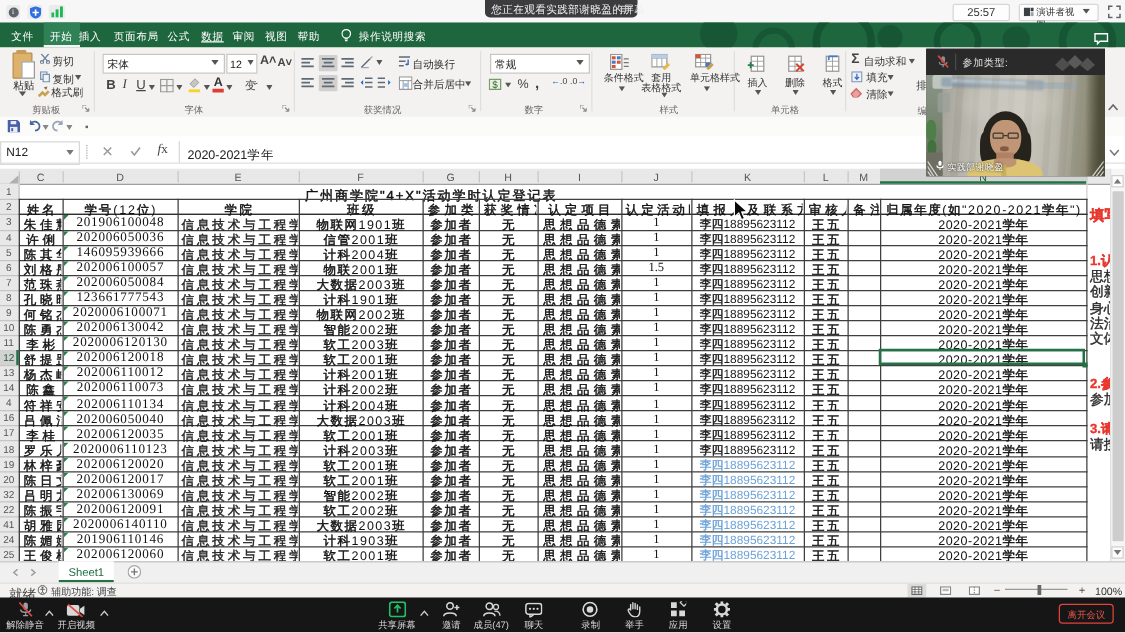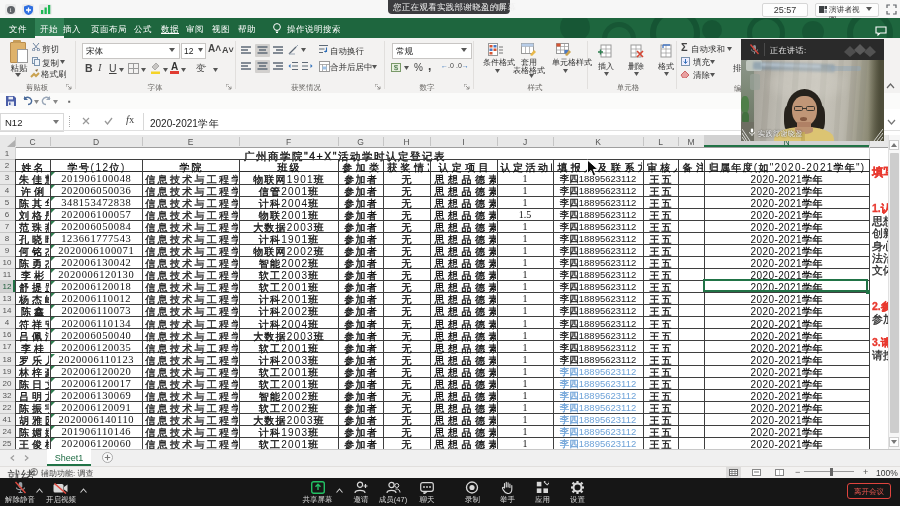--- a/index.html
+++ b/index.html
@@ -515,21 +515,21 @@
 <div class="cell ct" style="left:384px;top:184.7px;width:45px;font-size:10px;letter-spacing:0px;color:#111;font-family:'Liberation Sans',sans-serif;font-weight:normal;text-indent:0px;"><span style="-webkit-text-stroke:0.35px #111;">无</span></div>
 <div class="cell ct" style="left:431px;top:184.7px;width:65px;font-size:10px;letter-spacing:3.5px;color:#111;font-family:'Liberation Sans',sans-serif;font-weight:normal;text-indent:3.5px;"><span style="-webkit-text-stroke:0.35px #111;">思想品德素质</span></div>
 <div class="cell ct" style="left:498px;top:184.7px;width:54px;font-size:10px;letter-spacing:0px;color:#111;font-family:'Liberation Serif',serif;font-weight:normal;text-indent:0px;">1</div>
 <div class="cell ct" style="left:554px;top:184.7px;width:88px;font-size:9.5px;letter-spacing:0px;color:#1a1a1a;font-family:'Liberation Sans',sans-serif;font-weight:normal;text-indent:0px;"><span style="-webkit-text-stroke:0.35px #1a1a1a;">李四</span>18895623112</div>
 <div class="cell ct" style="left:644px;top:184.7px;width:33px;font-size:10px;letter-spacing:2px;color:#111;font-family:'Liberation Sans',sans-serif;font-weight:normal;text-indent:2px;"><span style="-webkit-text-stroke:0.35px #111;">王五</span></div>
 <div class="cell ct" style="left:705px;top:184.7px;width:163px;font-size:10px;letter-spacing:0.4px;color:#111;font-family:'Liberation Sans',sans-serif;font-weight:normal;text-indent:0.4px;">2020-2021<span style="-webkit-text-stroke:0.35px #111;">学年</span></div>
 <svg class="a" style="left:51px;top:184.5px;" width="4" height="4" viewBox="0 0 4 4">
       <path d="M0 0 H4 L0 4 Z" fill="#2e7d4f"></path>
     </svg>
 <div class="cell ct" style="left:16px;top:196.8px;width:33px;font-size:10px;letter-spacing:3px;color:#111;font-family:'Liberation Sans',sans-serif;font-weight:normal;text-indent:3px;"><span style="-webkit-text-stroke:0.35px #111;">陈其华</span></div>
-<div class="cell ct" style="left:51px;top:196.8px;width:90px;font-size:10.5px;letter-spacing:0.6px;color:#111;font-family:'Liberation Serif',serif;font-weight:normal;text-indent:0.6px;">348153472838</div>
+<div class="cell ct" style="left:51px;top:196.8px;width:90px;font-size:10.5px;letter-spacing:0.6px;color:#111;font-family:'Liberation Serif',serif;font-weight:normal;text-indent:0.6px;">146095939666</div>
 <div class="cell ct" style="left:143px;top:196.8px;width:95px;font-size:10px;letter-spacing:2.3px;color:#252525;font-family:'Liberation Sans',sans-serif;font-weight:normal;text-indent:2.3px;"><span style="-webkit-text-stroke:0.35px #252525;">信息技术与工程学院</span></div>
 <div class="cell ct" style="left:240px;top:196.8px;width:97px;font-size:10px;letter-spacing:1.2px;color:#111;font-family:'Liberation Sans',sans-serif;font-weight:normal;text-indent:1.2px;"><span style="-webkit-text-stroke:0.35px #111;">计科</span>2004<span style="-webkit-text-stroke:0.35px #111;">班</span></div>
 <div class="cell ct" style="left:339px;top:196.8px;width:43px;font-size:10px;letter-spacing:1.3px;color:#111;font-family:'Liberation Sans',sans-serif;font-weight:normal;text-indent:1.3px;"><span style="-webkit-text-stroke:0.35px #111;">参加者</span></div>
 <div class="cell ct" style="left:384px;top:196.8px;width:45px;font-size:10px;letter-spacing:0px;color:#111;font-family:'Liberation Sans',sans-serif;font-weight:normal;text-indent:0px;"><span style="-webkit-text-stroke:0.35px #111;">无</span></div>
 <div class="cell ct" style="left:431px;top:196.8px;width:65px;font-size:10px;letter-spacing:3.5px;color:#111;font-family:'Liberation Sans',sans-serif;font-weight:normal;text-indent:3.5px;"><span style="-webkit-text-stroke:0.35px #111;">思想品德素质</span></div>
 <div class="cell ct" style="left:498px;top:196.8px;width:54px;font-size:10px;letter-spacing:0px;color:#111;font-family:'Liberation Serif',serif;font-weight:normal;text-indent:0px;">1</div>
 <div class="cell ct" style="left:554px;top:196.8px;width:88px;font-size:9.5px;letter-spacing:0px;color:#1a1a1a;font-family:'Liberation Sans',sans-serif;font-weight:normal;text-indent:0px;"><span style="-webkit-text-stroke:0.35px #1a1a1a;">李四</span>18895623112</div>
 <div class="cell ct" style="left:644px;top:196.8px;width:33px;font-size:10px;letter-spacing:2px;color:#111;font-family:'Liberation Sans',sans-serif;font-weight:normal;text-indent:2px;"><span style="-webkit-text-stroke:0.35px #111;">王五</span></div>
 <div class="cell ct" style="left:705px;top:196.8px;width:163px;font-size:10px;letter-spacing:0.4px;color:#111;font-family:'Liberation Sans',sans-serif;font-weight:normal;text-indent:0.4px;">2020-2021<span style="-webkit-text-stroke:0.35px #111;">学年</span></div>
 <svg class="a" style="left:51px;top:196.6px;" width="4" height="4" viewBox="0 0 4 4">
@@ -845,21 +845,21 @@
 <svg class="a" style="left:24px;top:455px;" width="5" height="6" viewBox="0 0 5 6">
       <path d="M1 0.5 L4 3 L1 5.5" stroke="#9a9a9a" stroke-width="1.1" fill="none"></path>
     </svg>
 <div class="a" style="left:47px;top:449.4px;width:44px;height:14.6px;background:#fff;border-bottom:2px solid #217346;"></div>
 <div class="a ct" style="left:47px;top:452.5px;width:44px;font-size:9px;color:#1e6b43;">Sheet1</div>
 <svg class="a" style="left:102px;top:452px;" width="11" height="11" viewBox="0 0 11 11">
       <circle cx="5.5" cy="5.5" r="5" fill="#fafafa" stroke="#aaa"></circle>
       <path d="M5.5 2.8 V8.2 M2.8 5.5 H8.2" stroke="#777" stroke-width="1.1"></path>
     </svg>
 <div class="a" style="left:0;top:466px;width:900px;height:12px;background:#f3f2f1;border-top:1px solid #e1dfdd;"></div>
-<div class="a" style="left:7px;top:468px;font-size:14px;color:#444;">就绪</div>
+<div class="a" style="left:7px;top:468px;font-size:11px;color:#444;">就绪</div>
 <svg class="a" style="left:30px;top:468px;" width="8" height="8" viewBox="0 0 8 8">
       <circle cx="4" cy="4" r="3.5" fill="none" stroke="#555" stroke-width="0.8"></circle>
       <circle cx="4" cy="2.2" r="0.8" fill="#555"></circle>
       <path d="M2.2 3.5 H5.8 M4 3.5 V5.2 M4 5.2 L2.8 7 M4 5.2 L5.2 7" stroke="#555" stroke-width="0.7" fill="none"></path>
     </svg>
 <div class="a" style="left:41px;top:468px;font-size:8px;color:#444;">辅助功能: 调查</div>
 <div class="a" style="left:726px;top:466.5px;width:15px;height:11px;background:#dcdbda;"></div>
 <svg class="a" style="left:729px;top:469px;" width="9" height="7" viewBox="0 0 9 7">
       <rect x="0.5" y="0.5" width="8" height="6" fill="#fff" stroke="#666"></rect>
       <path d="M0.5 2.5 H8.5 M0.5 4.5 H8.5 M3 0.5 V6.5 M6 0.5 V6.5" stroke="#666" stroke-width="0.7"></path>
@@ -961,21 +961,21 @@
 <div class="a ct" style="left:847px;top:487px;width:44px;font-size:7.5px;color:#e8564f;">离开会议</div>
 <div class="a" style="left:741px;top:39px;width:143px;height:102px;background:#000;">
 <div class="a" style="left:0;top:0;width:143px;height:21px;background:#2a2a2a;"></div>
 <svg class="a" style="left:8px;top:5px;" width="11" height="11" viewBox="0 0 11 11">
         <rect x="4" y="1" width="3" height="5" rx="1.5" fill="#8a8f94"></rect>
         <path d="M2.5 4.5 C2.5 7.5 8.5 7.5 8.5 4.5" stroke="#8a8f94" stroke-width="1" fill="none" transform="translate(0,1)"></path>
         <path d="M5.5 8 V9.8" stroke="#8a8f94" stroke-width="1"></path>
         <path d="M1.5 0.5 L9.5 10" stroke="#d8453c" stroke-width="1.3"></path>
       </svg>
 <div class="a" style="left:23px;top:4px;width:1px;height:13px;background:#4a4a4a;"></div>
-<div class="a" style="left:29px;top:6px;font-size:8px;color:#e0e0e0;letter-spacing:0.5px;">正在讲话:</div>
+<div class="a" style="left:29px;top:6px;font-size:8px;color:#e0e0e0;letter-spacing:0.5px;">参加类型:</div>
 <svg class="a" style="left:103px;top:4px;" width="34" height="14" viewBox="0 0 34 14">
         <path d="M0 9 L6 3 L12 9 L6 14 Z" fill="#4e4e4e"></path>
         <path d="M10 7 L16 1 L22 7 L16 12 Z" fill="#5a5a5a"></path>
         <path d="M20 9 L26 3 L32 9 L26 14 Z" fill="#525252"></path>
       </svg>
 <div class="a" style="left:0;top:21px;width:143px;height:81px;background:linear-gradient(95deg,#8a9180 0%,#aaa79e 12%,#c0bdb4 30%,#cac7be 52%,#bab7ac 72%,#8a8872 90%,#55543f 100%);overflow:hidden;">
 <div class="a" style="left:127px;top:0;width:16px;height:81px;background:linear-gradient(90deg,rgba(80,80,60,0),#4e4d3a 75%);"></div>
 <div class="a" style="left:0;top:0;width:13px;height:81px;background:linear-gradient(180deg,#8d958a 0%,#7e8a78 35%,#737d6c 65%,#6d6d60 100%);"></div>
 <div class="a" style="left:5px;top:0px;width:16px;height:11px;background:#cdd3cd;border-radius:2px;opacity:0.8;"></div>
 <div class="a" style="left:0px;top:36px;width:8px;height:17px;background:#4f7f49;border-radius:40%;"></div>

